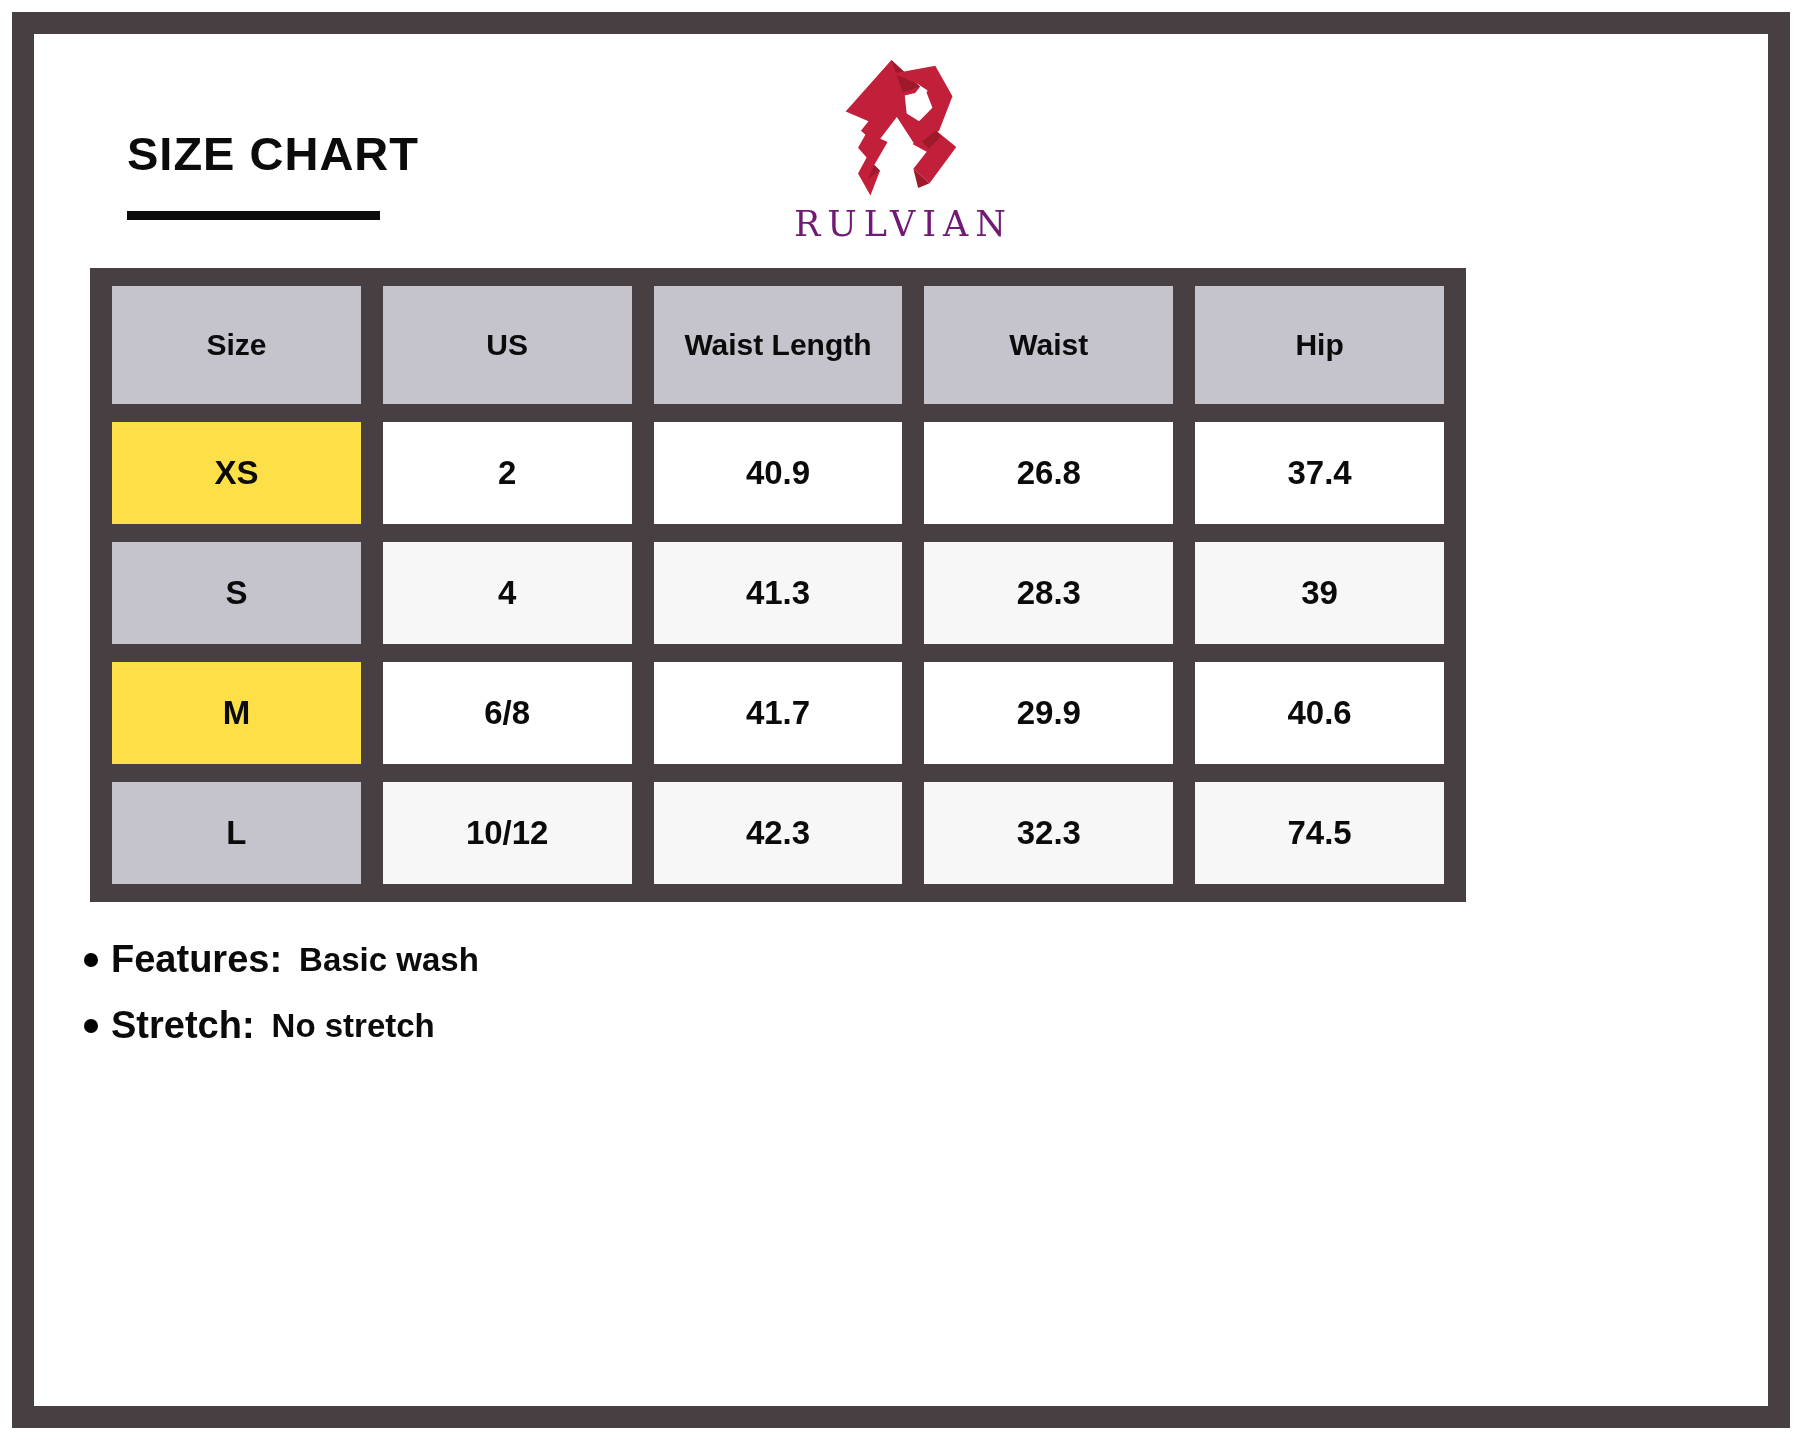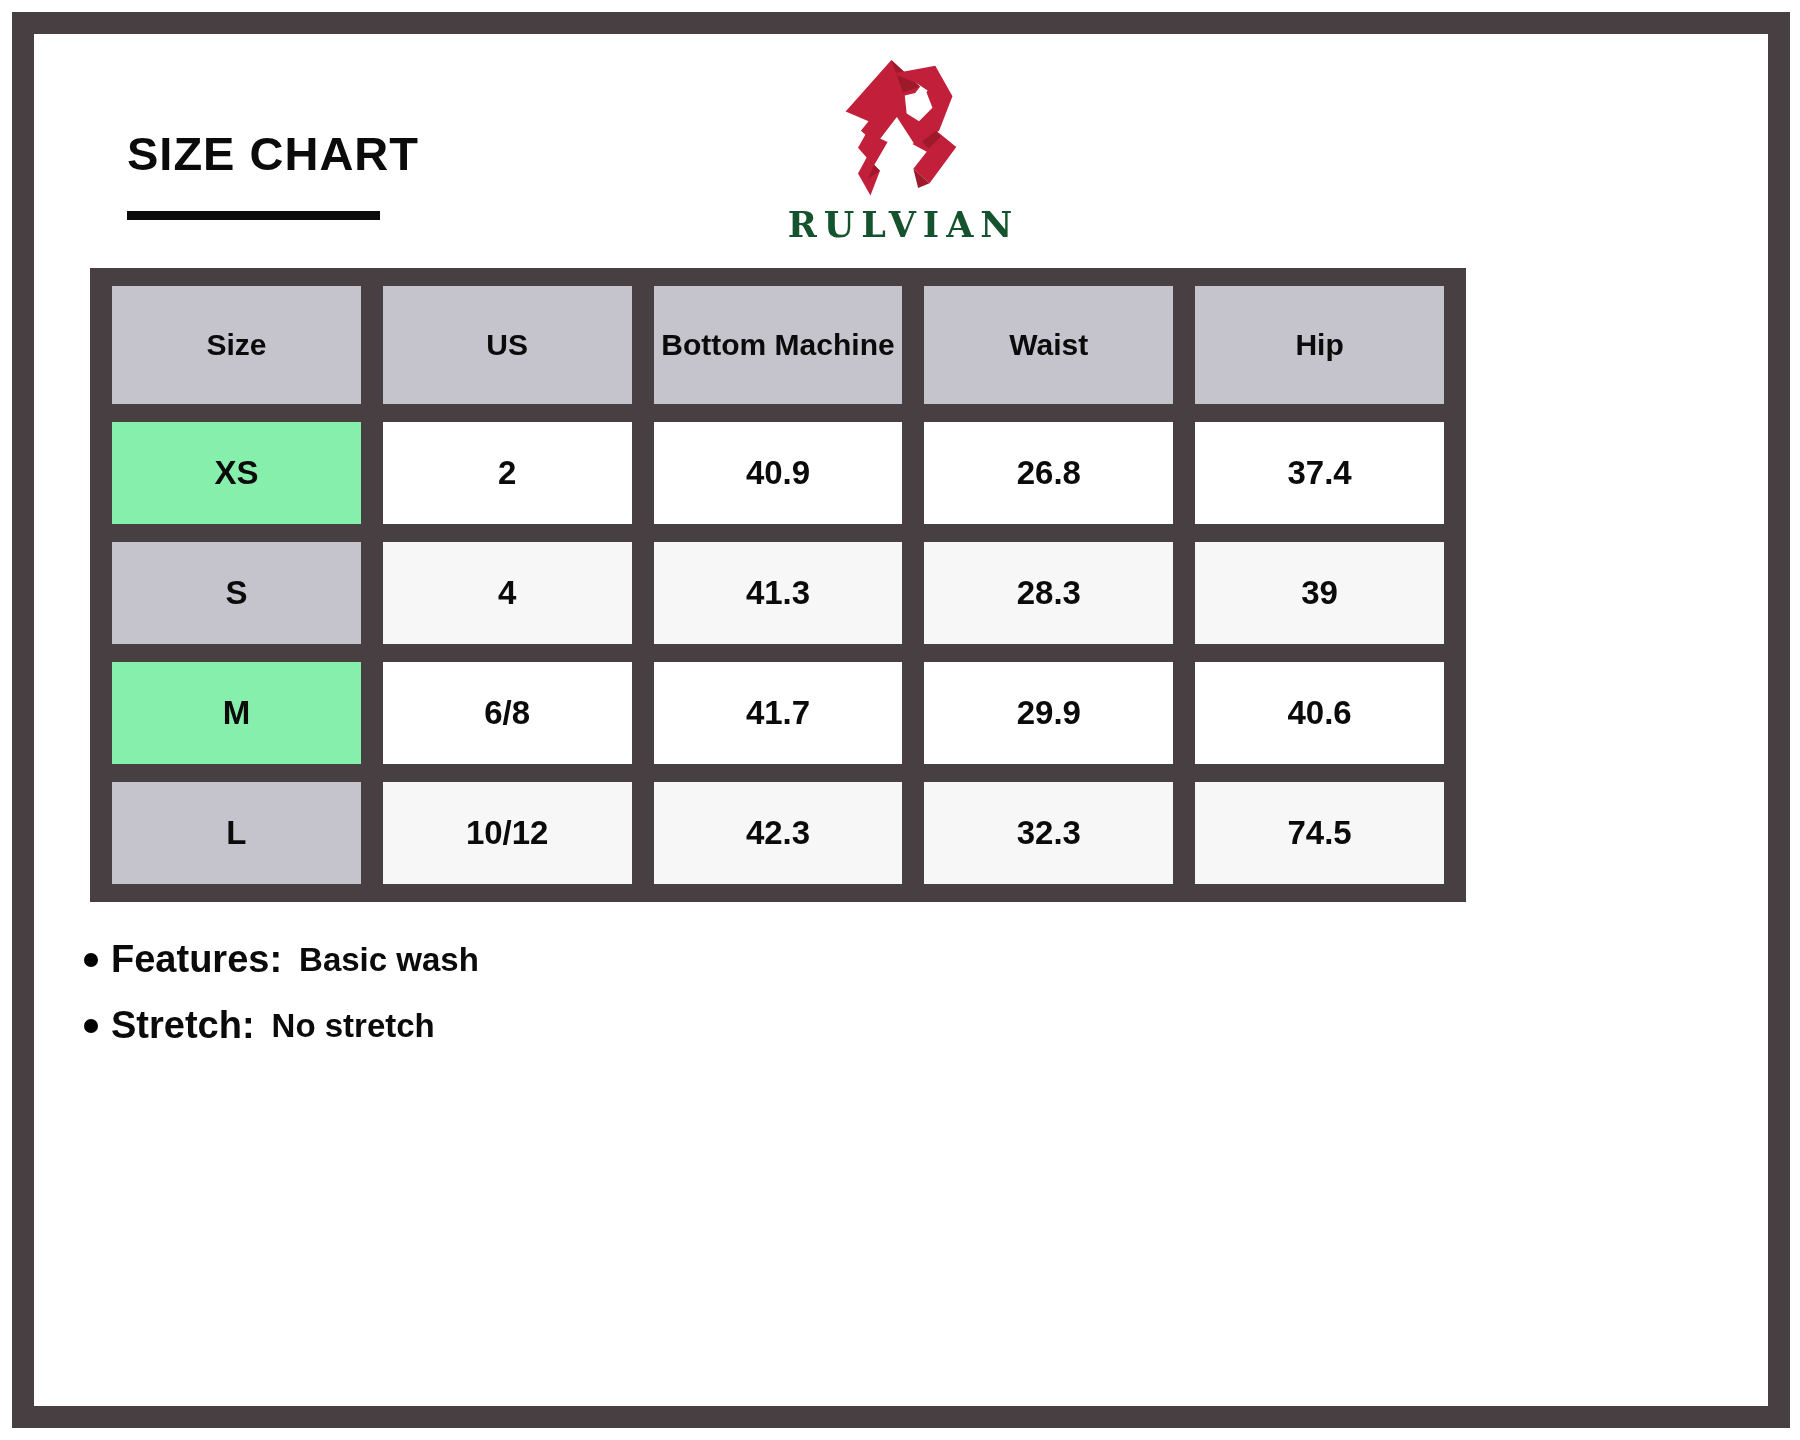--- a/index.html
+++ b/index.html
@@ -11,31 +11,31 @@
          border:22px solid #473F41;box-sizing:border-box;pointer-events:none;}
 
   
   .title-block{position:absolute;left:86px;top:126px;margin-left:41px;}
   .title-block h1{margin:0;font-size:47px;font-weight:700;color:#0B0B0B;letter-spacing:1px;}
   .title-underline{width:253px;height:9px;background:#0B0B0B;margin-top:30px;}
 
   
   .logo{position:absolute;left:50%;top:52px;transform:translateX(-50%);text-align:center;width:420px;}
   .logo svg{display:block;margin:0 auto;}
-  .wordmark{margin-top:8px;font-family:"DejaVu Serif",serif;font-weight:700;font-size:35px;
-            letter-spacing:7px;color:#14532d;white-space:nowrap;padding-left:7px;}
+  .wordmark{margin-top:8px;font-family:"DejaVu Serif",serif;font-weight:400;font-size:35px;
+            letter-spacing:7px;color:#701a75;white-space:nowrap;padding-left:7px;}
 
   
   table.size-table{position:absolute;left:90px;top:268px;width:1376px;
        border-collapse:separate;border-spacing:22px 18px;background:#473F41;table-layout:fixed;}
   .size-table th,.size-table td{text-align:center;vertical-align:middle;background:#ffffff;
        color:#0B0B0B;font-weight:700;overflow:hidden;}
   .size-table th{height:116px;font-size:30px;background:#C5C3CC;}
   .size-table td{height:100px;font-size:33px;}
-  .size-table td.lav{background:#86efac;}
+  .size-table td.lav{background:#fde047;}
   .size-table tr.alt td{background:#F7F7F7;}
   .size-table tr.alt td.lav{background:#C5C3CC;}
 
   
   .details{position:absolute;left:84px;top:938px;list-style:none;margin:0;padding:0;}
   .details li{display:flex;align-items:center;margin-bottom:23px;white-space:nowrap;}
   .details .dot{width:14px;height:14px;border-radius:50%;background:#000;align-self:center;
                 margin-right:13px;flex-shrink:0;}
   .details .label{font-size:38px;font-weight:700;color:#0B0B0B;margin-right:17px;}
   .details .value{font-size:33px;font-weight:700;color:#0B0B0B;}
@@ -73,21 +73,21 @@
       <col style="width:20%">
         <col style="width:20%">
         <col style="width:20%">
       <col style="width:20%">
         <col style="width:20%">
     </colgroup>
     <thead>
       <tr>
         <th>Size</th>
         <th>US</th>
-        <th>Bottom Machine</th>
+        <th>Waist Length</th>
         <th>Waist</th>
         <th>Hip</th>
       </tr>
     </thead>
     <tbody>
       <tr>
         <td class="lav">XS</td>
         <td>2</td>
         <td>40.9</td>
         <td>26.8</td>

